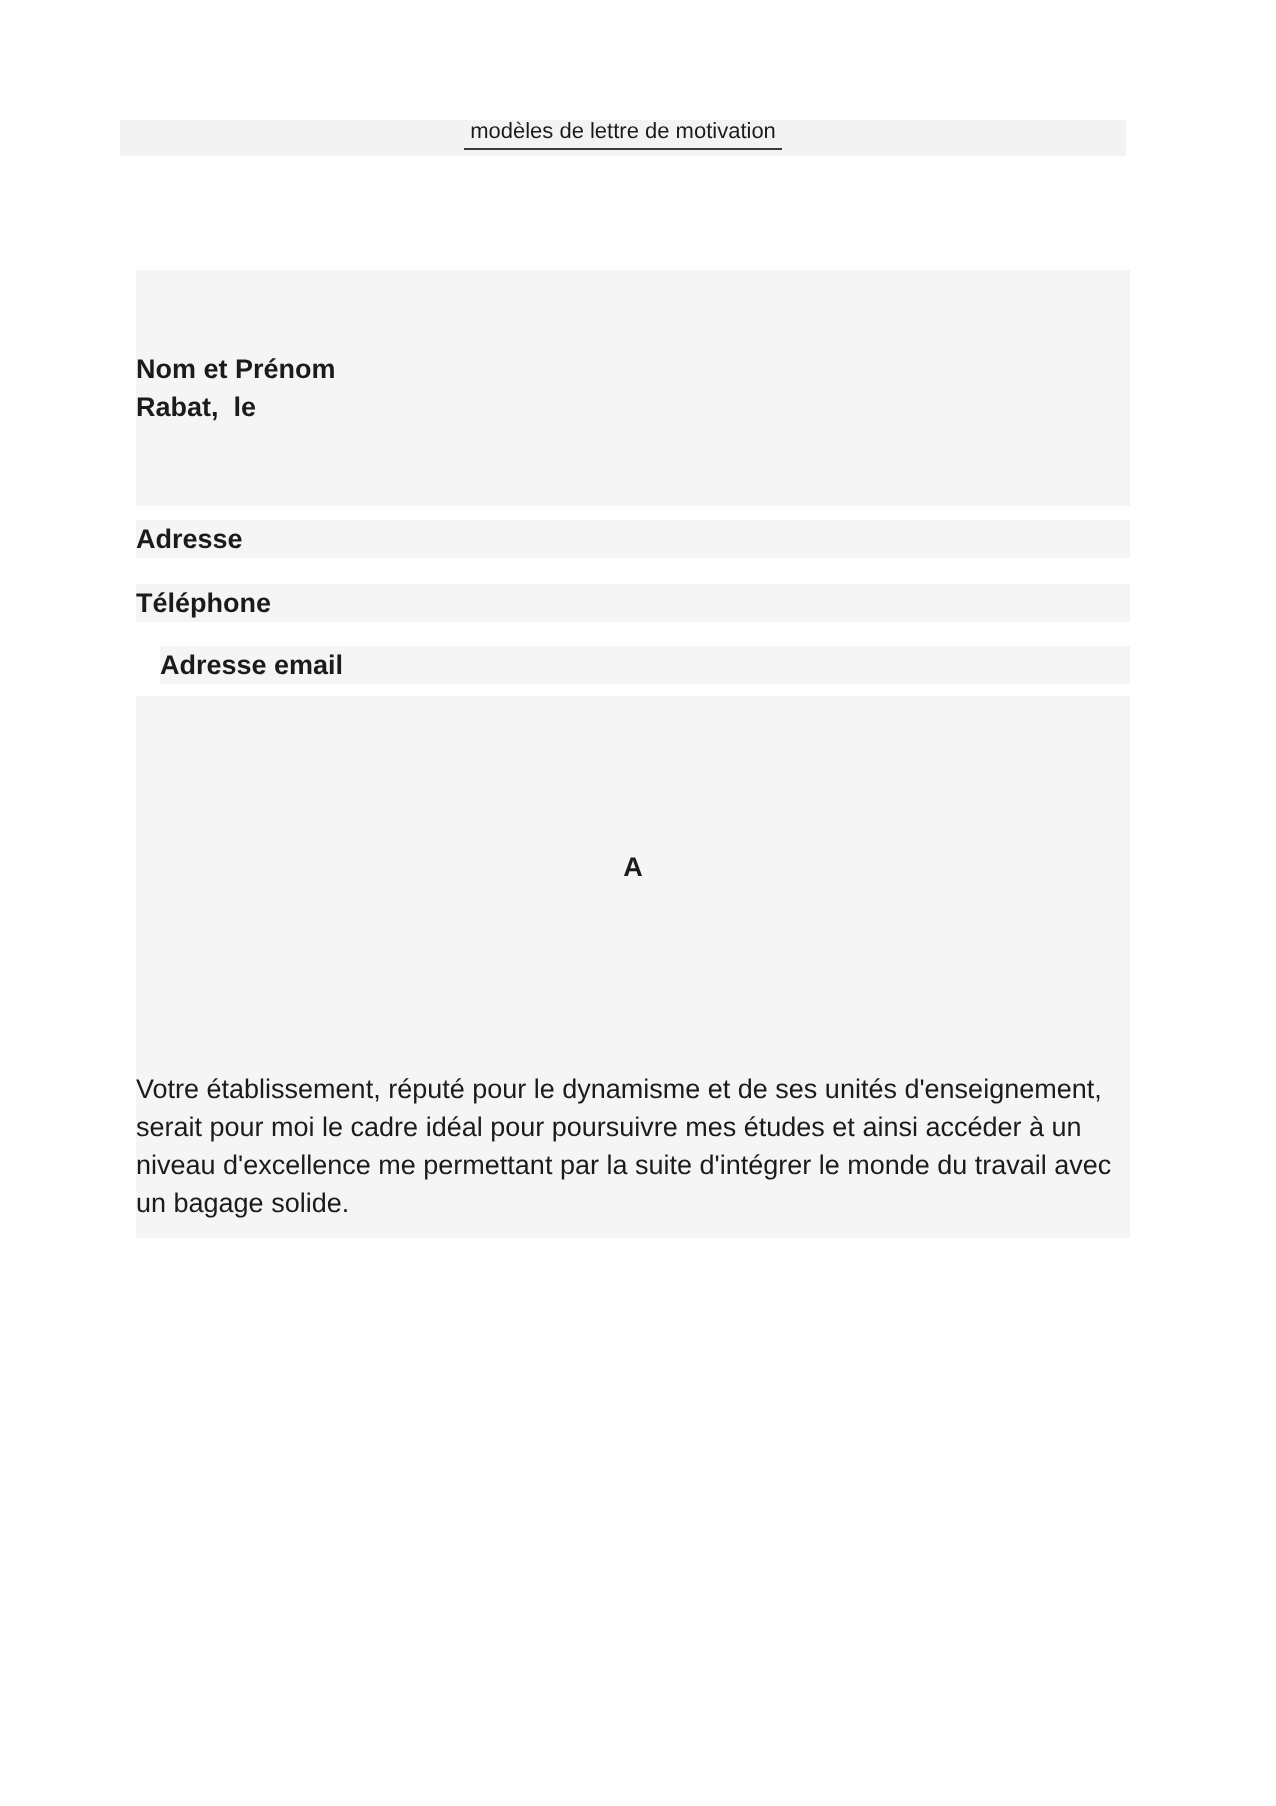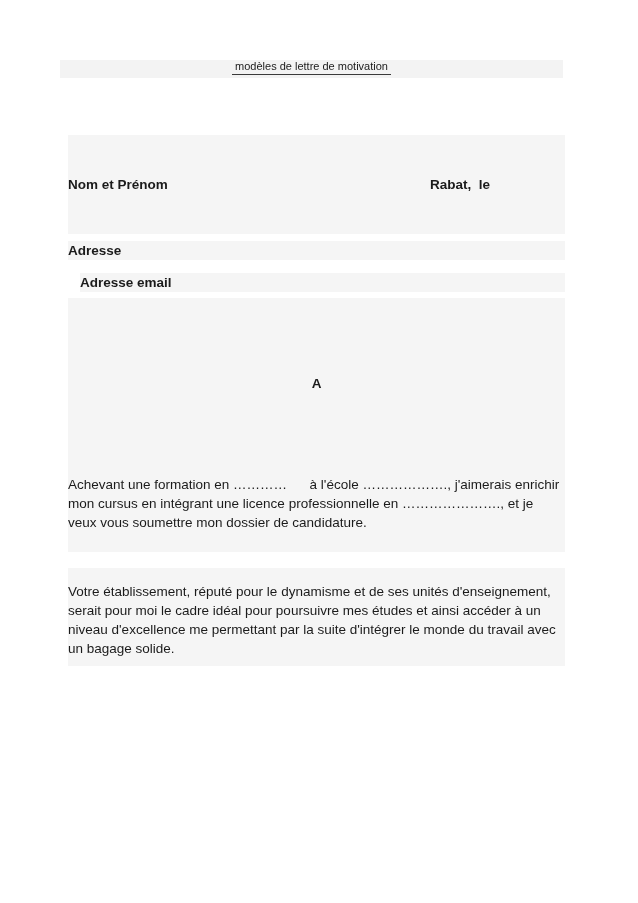--- a/index.html
+++ b/index.html
@@ -32,21 +32,21 @@
   }
   .block {
     background: #f5f5f5;
     font-size: 13.5px;
     line-height: 19px;
     white-space: pre-wrap;
     word-wrap: break-word;
   }
 
   .b-name { padding: 2px 0; margin-bottom: 7px; font-weight: bold; }
-  .b-name .top-row { display: flex; justify-content: space-between; }
+  .b-name .top-row { display: flex; justify-content: space-between; flex-direction: column; }
   .b-name .city-date { margin-right: 75px; }
 
   .b-address { margin-bottom: 13px; font-weight: bold; }
   .b-phone   { margin-bottom: 12px; font-weight: bold; }
   .b-email   { margin-bottom: 6px;  font-weight: bold; margin-left: 12px; }
 
   .b-recipient {
     padding: 38px 0 26px 0;
     text-align: center;
     font-weight: bold;
@@ -71,26 +71,26 @@
 
   <div class="block b-name">
     <div class="top-row">
       <span>Nom et Prénom</span>
       <span class="city-date">Rabat,  le</span>
     </div>
   </div>
 
   <div class="block b-address">Adresse</div>
 
+  <div class="block b-phone">Téléphone</div>
 
   <div class="block b-email">Adresse email</div>
 
   <div class="block b-recipient">
     <span class="to-letter">A</span>
   </div>
 
 
-  <div class="block b-p1">Achevant une formation en …………      à l'école ………………., j'aimerais enrichir mon cursus en intégrant une licence professionnelle en …………………., et je veux vous soumettre mon dossier de candidature.</div>
 
 
   <div class="block b-p3">Votre établissement, réputé pour le dynamisme et de ses unités d'enseignement, serait pour moi le cadre idéal pour poursuivre mes études et ainsi accéder à un niveau d'excellence me permettant par la suite d'intégrer le monde du travail avec un bagage solide.</div>
 
 </div>
 
 </body></html>

